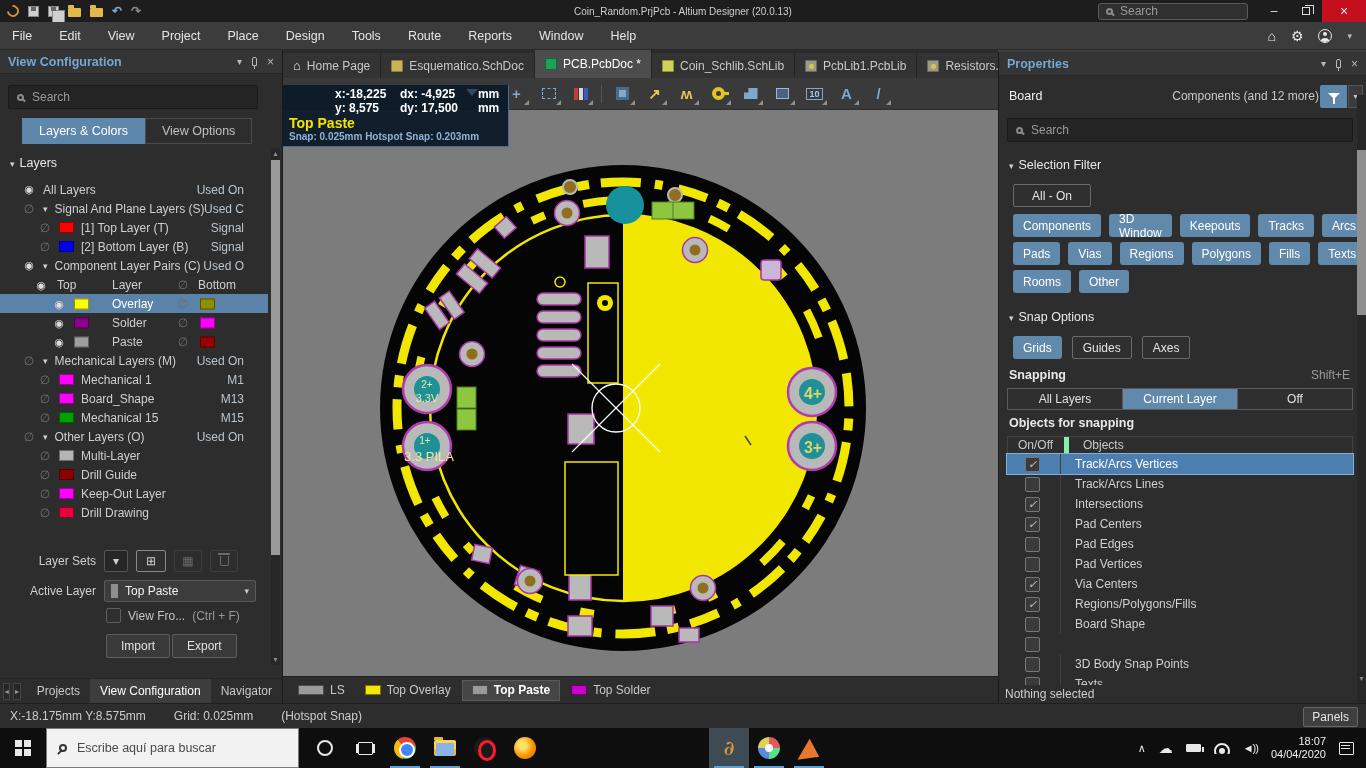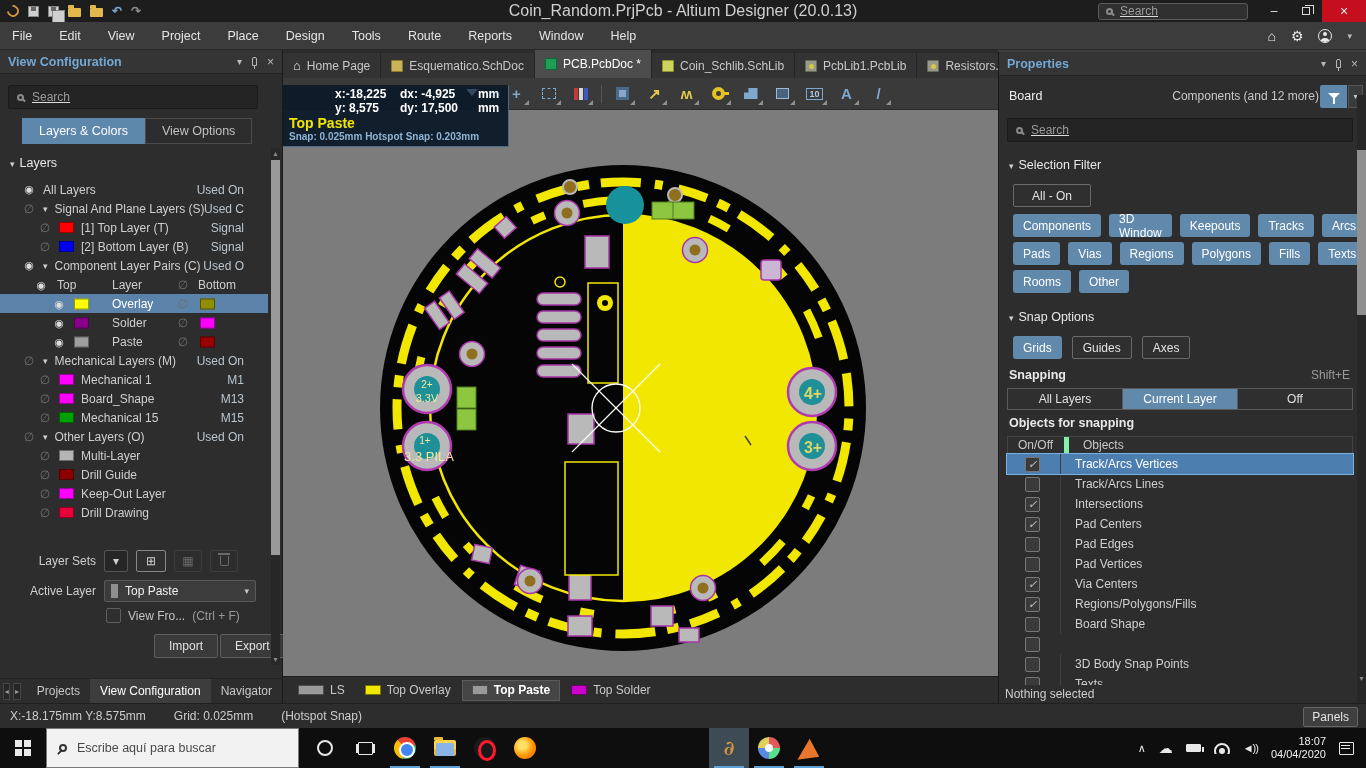--- a/index.html
+++ b/index.html
@@ -16,29 +16,29 @@
   border-radius:50%; transform:rotate(40deg); }
 .mini-ic { font-size:12px; line-height:12px; }
 .disk { width:11px; height:11px; background:#cfcfcf; border:1px solid #888; position:relative; }
 .disk::after { content:""; position:absolute; left:2px; top:0; width:5px; height:4px; background:#666; }
 .disk.stack::before { content:""; position:absolute; left:3px; top:3px; width:11px; height:11px;
   background:#cfcfcf; border:1px solid #888; }
 .folder { width:13px; height:9px; background:#e2b84e; border-radius:1px; position:relative; margin-top:3px; }
 .folder::before { content:""; position:absolute; top:-3px; left:0; width:6px; height:3px;
   background:#e2b84e; border-radius:1px 1px 0 0; }
 .undo { color:#7aa7d0; font-weight:bold; } .redo { color:#8a8a8a; font-weight:bold; }
-.tb-title { position:absolute; left:0; right:0; text-align:center; color:#cfcfcf; font-size:16px; pointer-events:none; }
+.tb-title { position:absolute; left:0; right:0; text-align:center; color:#cfcfcf; font-size:10px; pointer-events:none; }
 .tb-right { margin-left:auto; display:flex; align-items:center; height:22px; }
 .tb-search { width:150px; height:17px; background:#303030; border:1px solid #5a5a5a; border-radius:3px;
   display:flex; align-items:center; gap:7px; padding:0 7px; margin-right:10px; }
 .mag { width:7px; height:7px; border:2px solid #8a8a8a; border-radius:50%; position:relative; flex:none; }
 .mag::after { content:""; position:absolute; width:5px; height:2px; background:#8a8a8a; right:-4px;
   bottom:-2px; transform:rotate(45deg); border-radius:1px; }
 .tb-search input, .lp-search input, .rp-search input { background:transparent; border:none; outline:none;
-  color:#ddd; font-family:inherit; font-size:12px; width:100%;text-decoration:underline; }
+  color:#ddd; font-family:inherit; font-size:12px; width:100%; }
 .tb-search input::placeholder, .lp-search input::placeholder, .rp-search input::placeholder { color:#9a9a9a; }
 .win-btn { width:32px; height:22px; display:flex; align-items:center; justify-content:center; color:#e8e8e8; }
 .restore-g { width:8px; height:8px; border:1px solid #ddd; position:relative; background:#1d1d1d; }
 .restore-g::before { content:""; position:absolute; top:-3px; left:2px; width:8px; height:8px;
   border:1px solid #ddd; border-bottom:none; border-left:none; }
 .win-close { width:44px; background:#c50f1f; font-size:14px; }
 
 
 #menubar { position:absolute; left:0; top:22px; width:1366px; height:28px; background:#3c3c3c;
   display:flex; align-items:center; gap:27px; padding-left:12px; font-size:12.5px; color:#e4e4e4;
@@ -89,21 +89,21 @@
 .trash { width:9px; height:10px; border:1.5px solid #6a6a6a; border-top:none; border-radius:0 0 2px 2px; position:relative; }
 .trash::before { content:""; position:absolute; top:-3px; left:-3px; width:12px; height:1.5px; background:#6a6a6a; }
 .alayer { position:absolute; left:0; top:528px; width:268px; height:26px; display:flex; align-items:center; gap:8px; }
 .alayer-label { width:96px; text-align:right; color:#cfcfcf; }
 .dropdown { width:152px; height:22px; background:#3c3c3c; border:1px solid #5a5a5a; border-radius:2px;
   display:flex; align-items:center; padding:0 6px; gap:7px; color:#f0f0f0; }
 .dd-grip { width:7px; height:14px; background:#8f8f8f; flex:none; }
 .dd-caret { margin-left:auto; font-size:9px; color:#c8c8c8; }
 .vfrow { position:absolute; left:106px; top:558px; display:flex; align-items:center; gap:7px; color:#c4c4c4; }
 .chk { width:15px; height:15px; background:#2f2f2f; border:1px solid #5f5f5f; border-radius:2px; }
-.impexp { position:absolute; left:106px; top:584px; display:flex; gap:2px;margin-left:48px; }
+.impexp { position:absolute; left:106px; top:584px; display:flex; gap:2px; }
 .btn { height:24px; padding:0 14px; background:#3a3a3a; border:1px solid #5f5f5f; border-radius:2px;
   color:#e0e0e0; display:flex; align-items:center; font-size:12px; }
 .lp-scroll { position:absolute; right:2px; top:98px; width:9px; height:517px; background:#272727; }
 .lp-thumb { position:absolute; left:0; top:12px; width:9px; height:395px; background:#9a9a9a; }
 .scroll-ar { position:absolute; left:0; width:9px; text-align:center; font-size:8px; color:#8a8a8a; }
 
 
 #lefttabs { position:absolute; left:0; top:678px; width:283px; height:25px; background:#2d2d2d;
   display:flex; align-items:center; border-right:1px solid #1a1a1a; border-top:1px solid #242424; }
 .arr-btn { width:15px; height:17px; margin-left:3px; background:#262626; border:1px solid #444;

